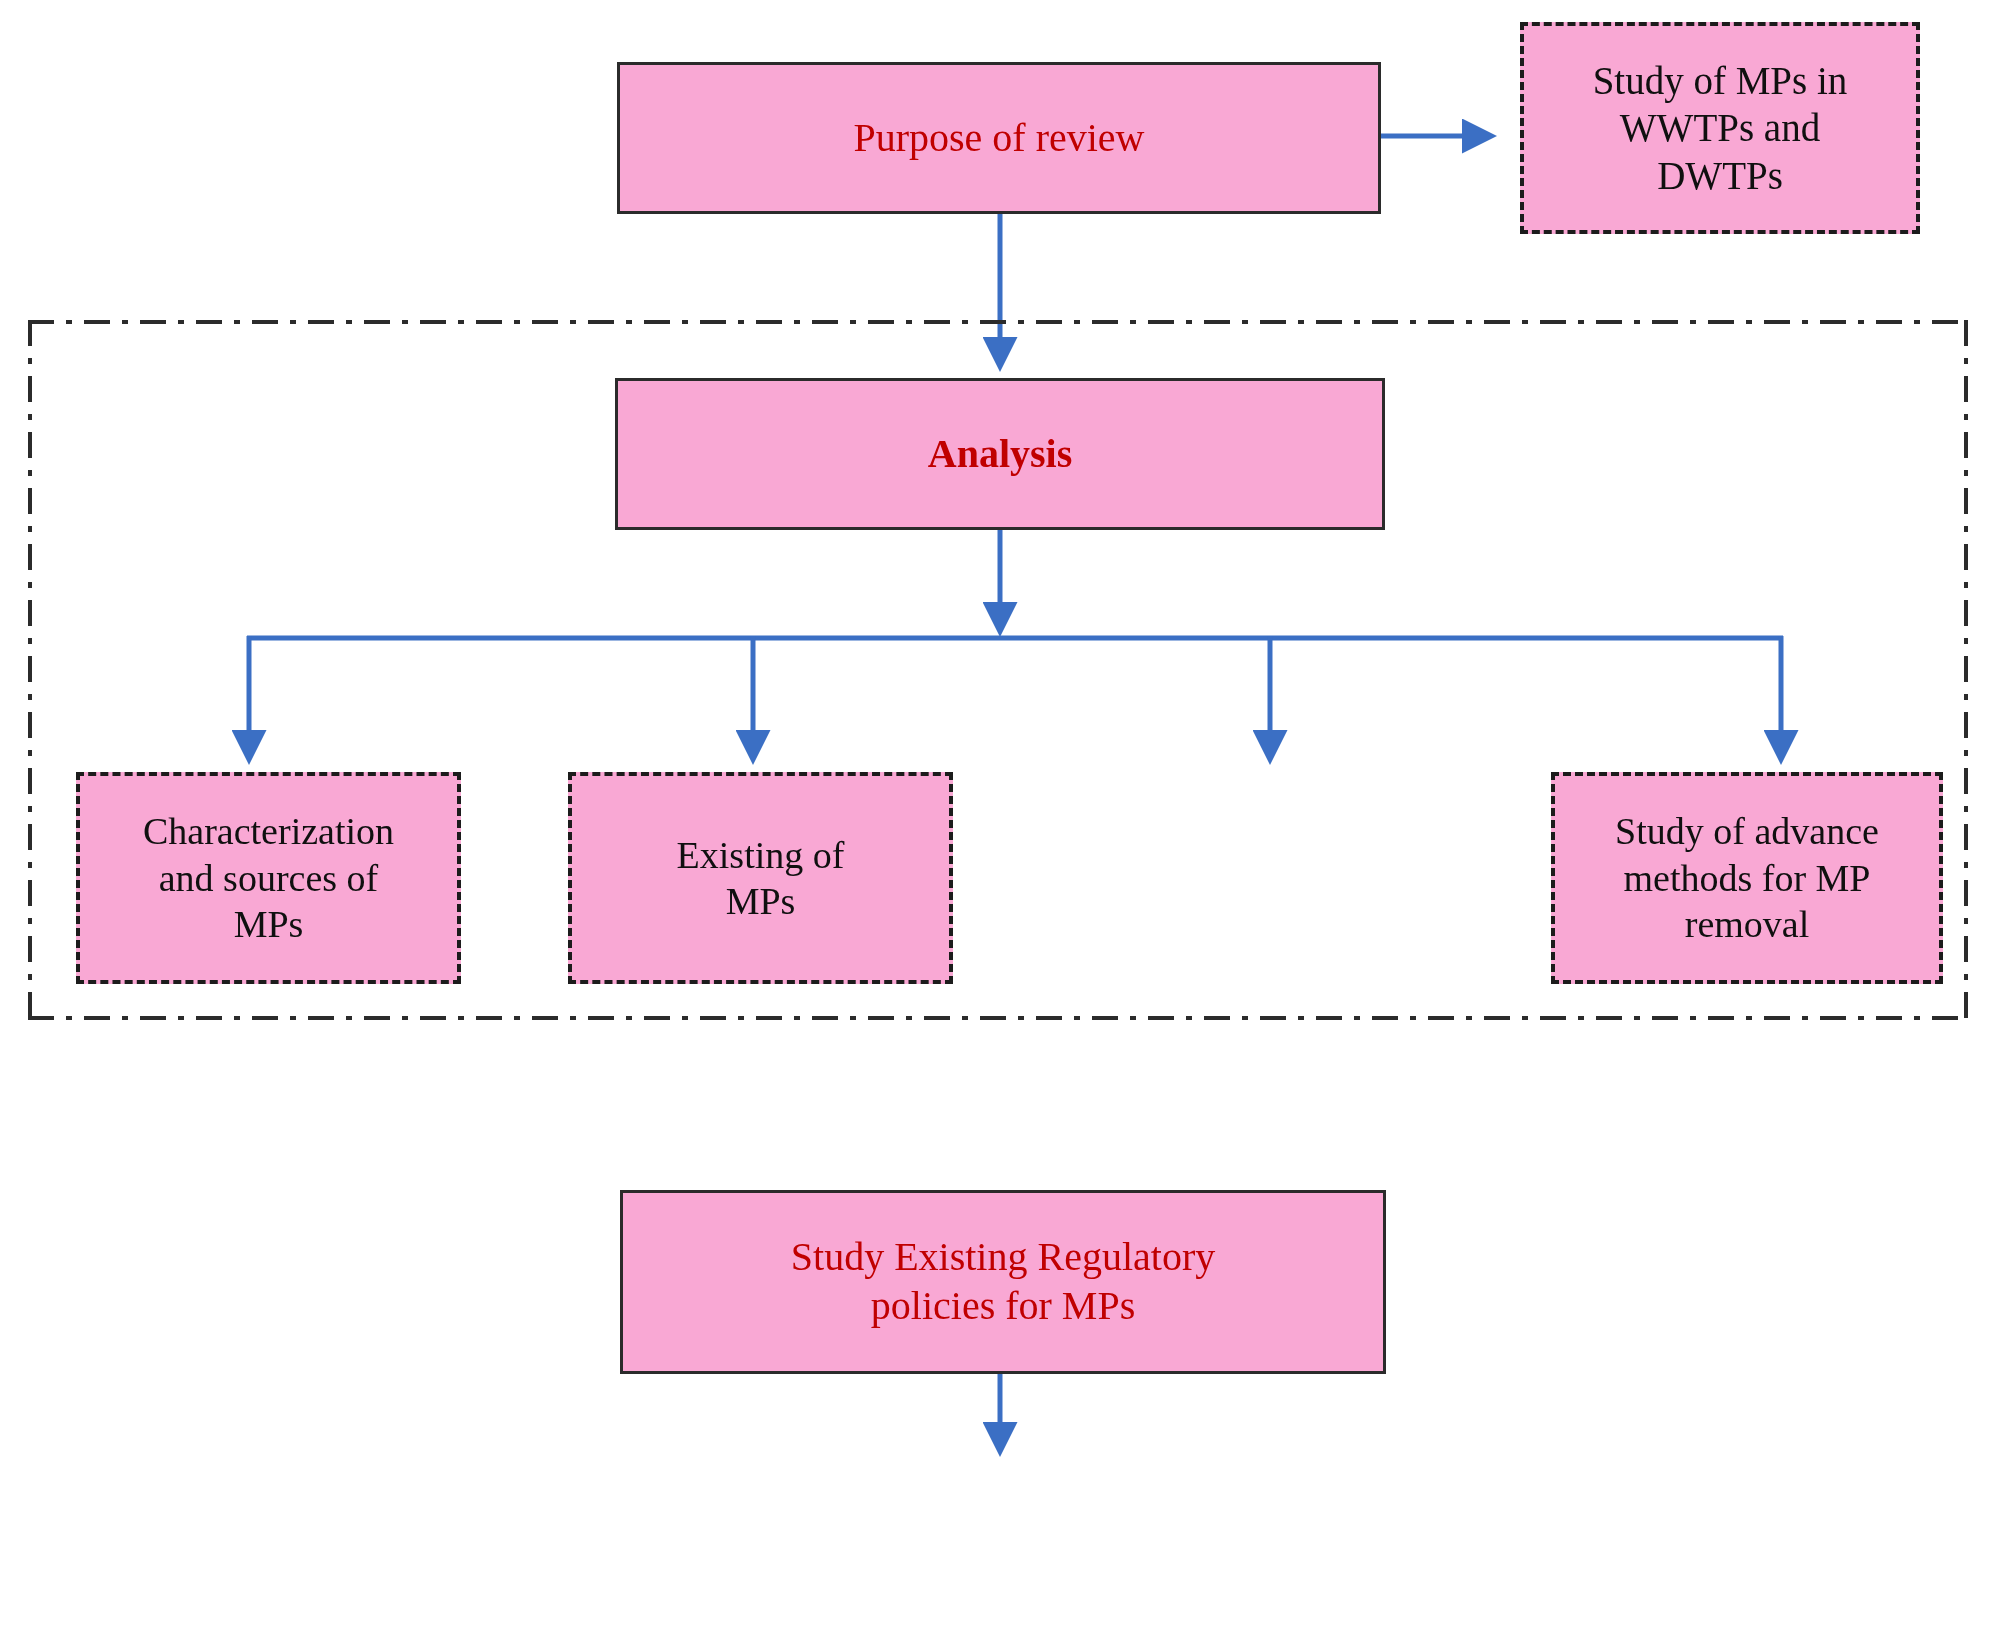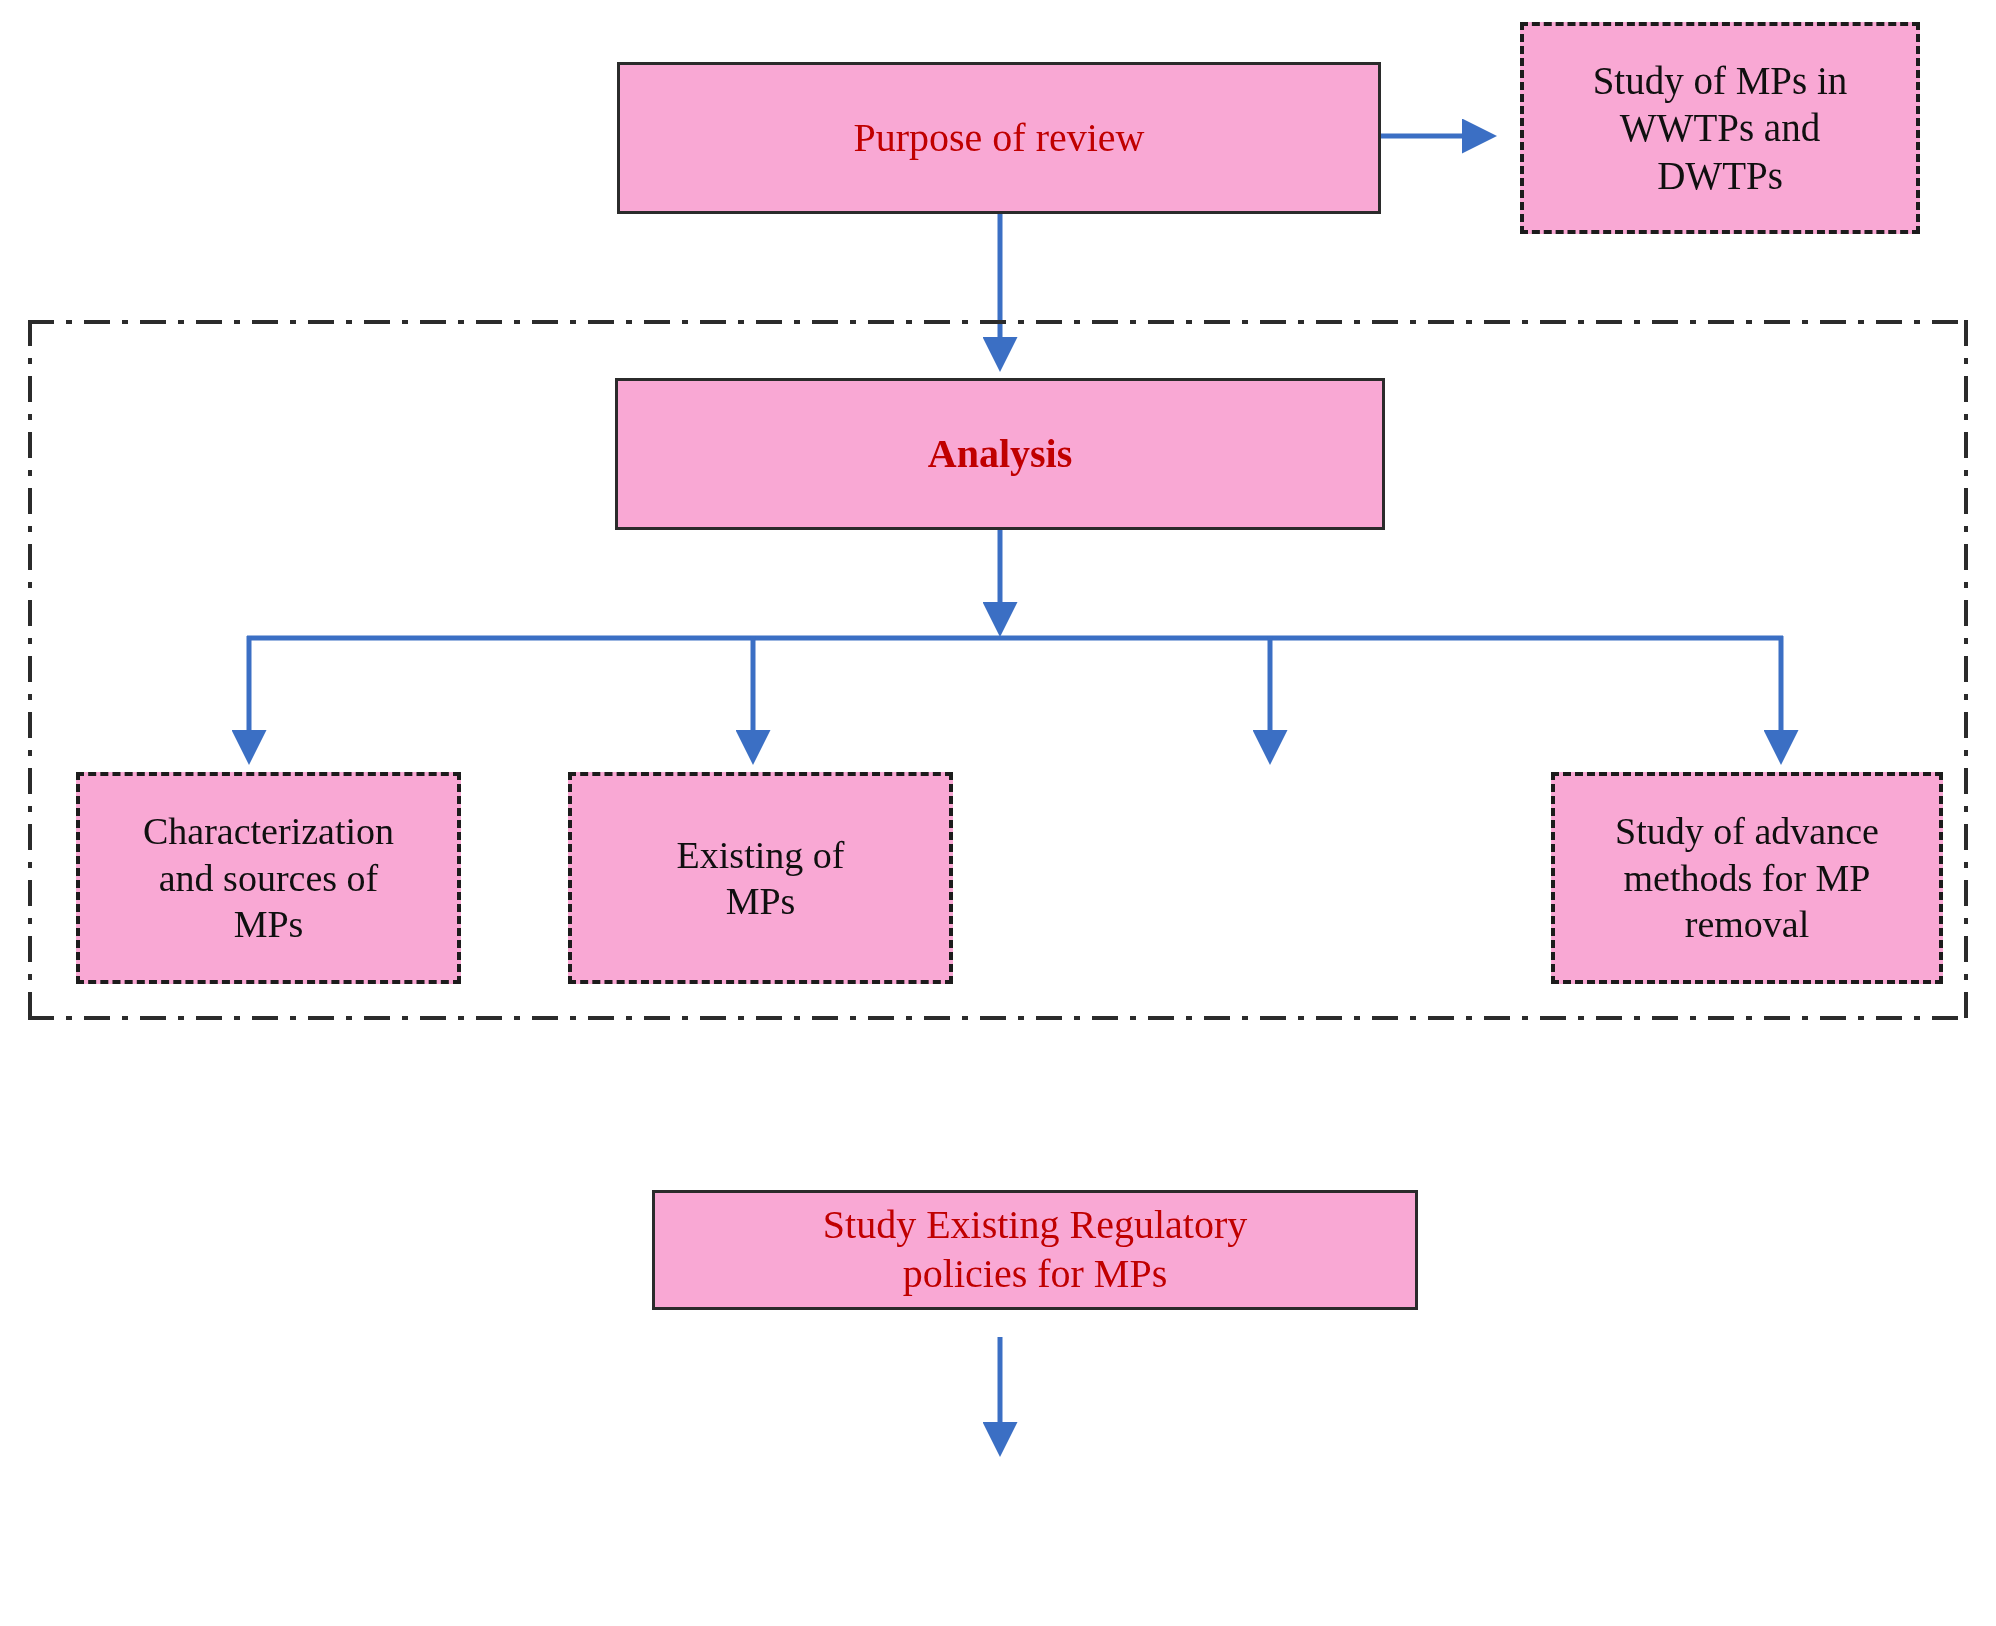--- a/index.html
+++ b/index.html
@@ -155,19 +155,19 @@
 MPs</span>
   </div>
 
 
   <div class="node dashed-box" style="left:1551px; top:772px; width:392px; height:212px; font-size:38px;">
     <span class="label">Study of advance
 methods for MP
 removal</span>
   </div>
 
-  <div class="node solid-box" style="left:652px; top:1190px; width:766px; height:120px; font-size:40px;">
+  <div class="node solid-box" style="left:620px; top:1190px; width:766px; height:184px; font-size:40px;">
     <span class="label">Study Existing Regulatory
 policies for MPs</span>
   </div>
 
 
 </div>
 
 </body></html>

